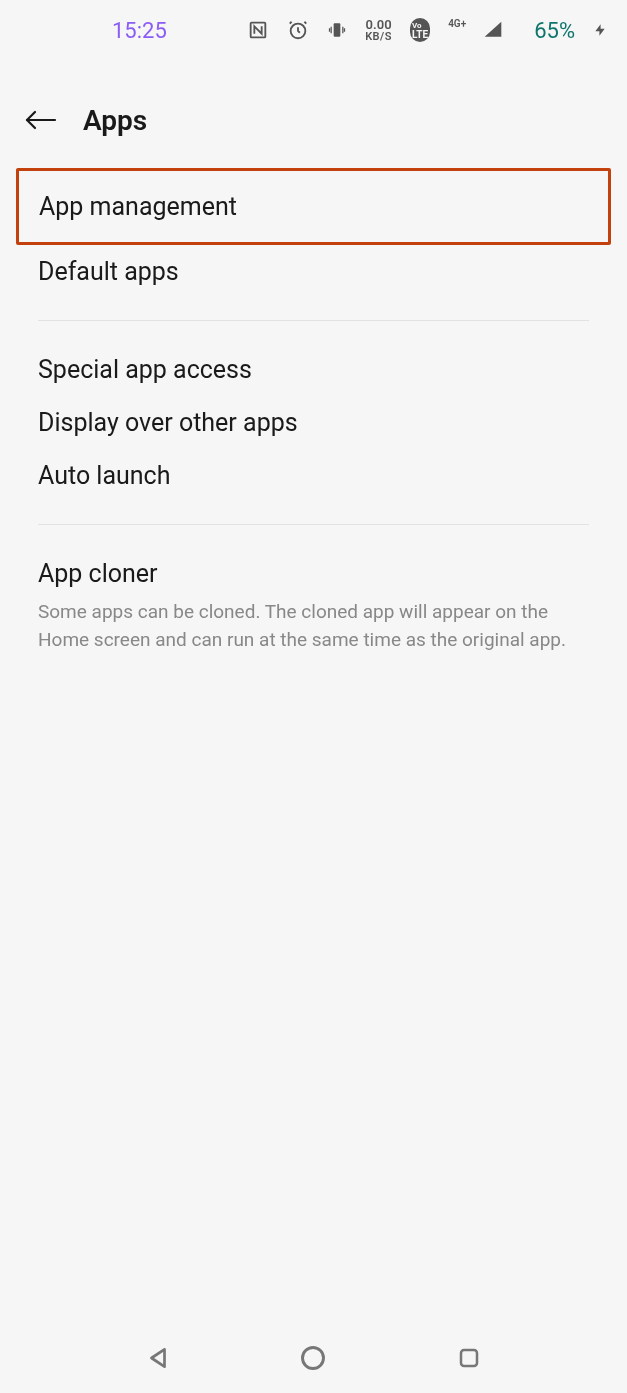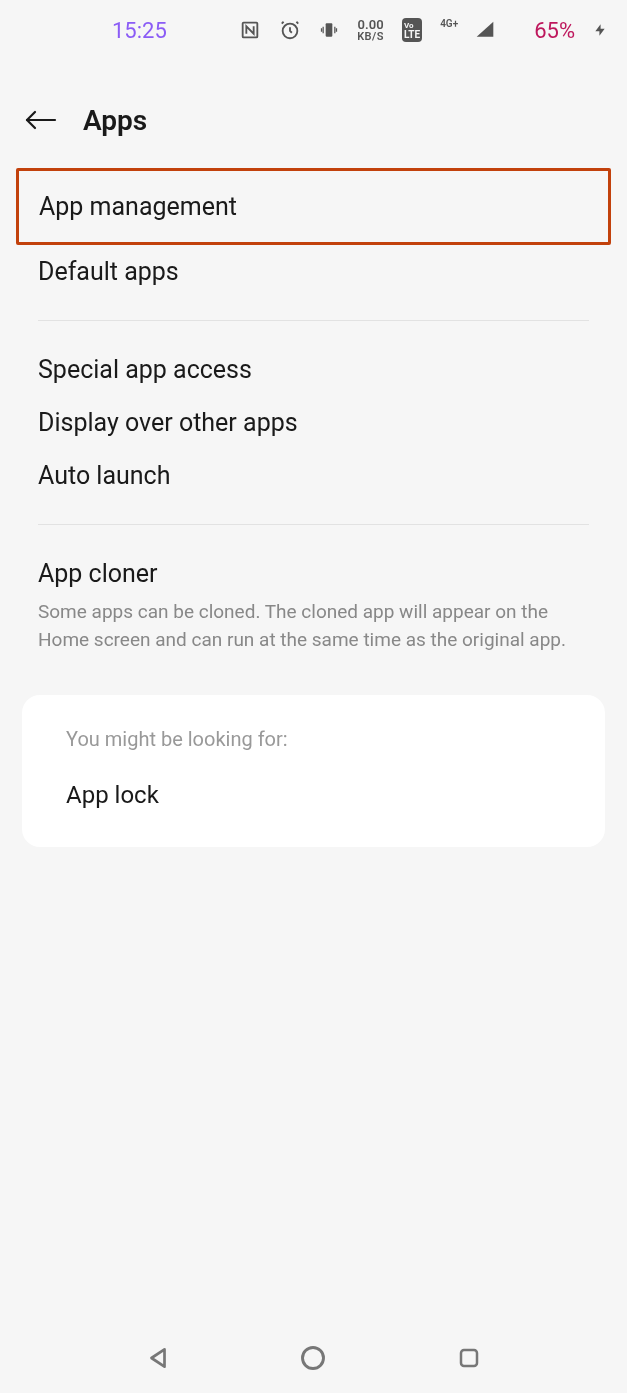--- a/index.html
+++ b/index.html
@@ -52,35 +52,35 @@
       font-weight: 600;
     }
     .kbps .top { font-size: 13px; }
     .kbps .bottom { font-size: 11px; letter-spacing: 0.5px; }
     .lte-badge {
       background: #555;
       color: #f6f6f6;
       font-size: 10px;
       font-weight: 700;
       padding: 2px 2px;
-      border-radius: 4px;
+      border-radius: 10px;
       line-height: 1;
     }
     .lte-badge .top { font-size: 8px; }
     .sig-label {
       font-size: 10px;
       color: #555;
       font-weight: 600;
       margin-right: -2px;
       margin-top: -14px;
     }
     .battery-text {
       font-size: 22px;
-      color: #be185d;
-      margin-left: 20px;
+      color: #0f766e;
+      margin-left: 12px;
     }
     .header {
       display: flex;
       align-items: center;
       padding: 42px 30px 30px 23px;
       gap: 24px;
     }
     .back-arrow {
       width: 36px;
       height: 36px;
@@ -239,24 +239,20 @@
   </div>
 
   <hr class="divider">
 
   <div class="item">
     <div class="item-title">App cloner</div>
     <div class="item-desc">Some apps can be cloned. The cloned app will appear on the Home screen and can run at the same time as the original app.</div>
   </div>
 
 
-  <div class="suggest-card">
-    <div class="suggest-label">You might be looking for:</div>
-    <div class="suggest-item">App lock</div>
-  </div>
 
 </div>
 
 <div class="nav-bar">
   <div class="nav-btn">
     <svg width="26" height="26" viewBox="0 0 24 24" fill="none" stroke="#777" stroke-width="2.5" stroke-linejoin="round">
       <path d="M18 4 L6 12 L18 20 Z"></path>
     </svg>
   </div>
   <div class="nav-btn">

